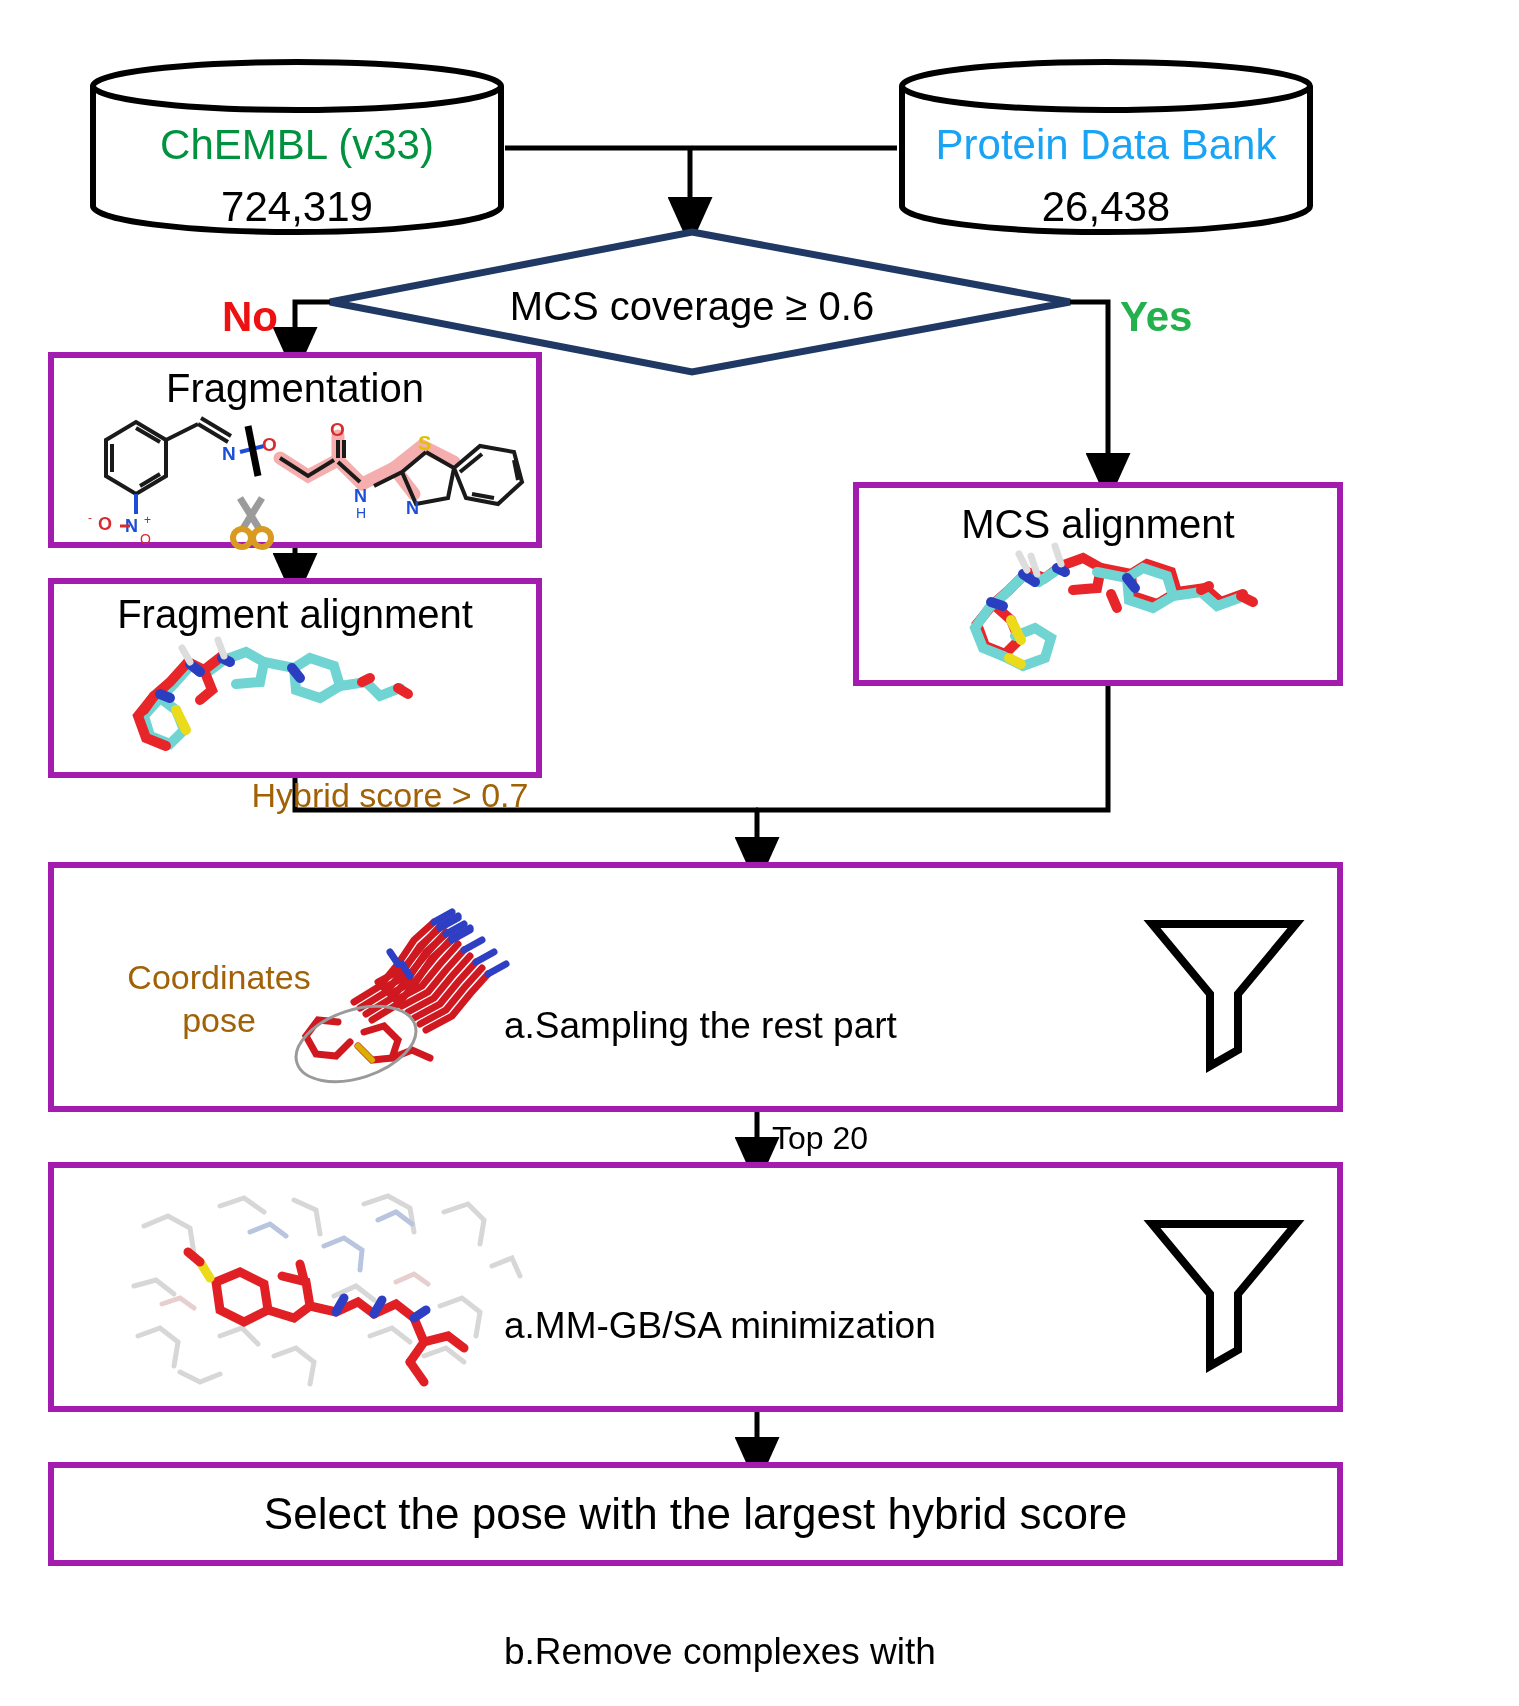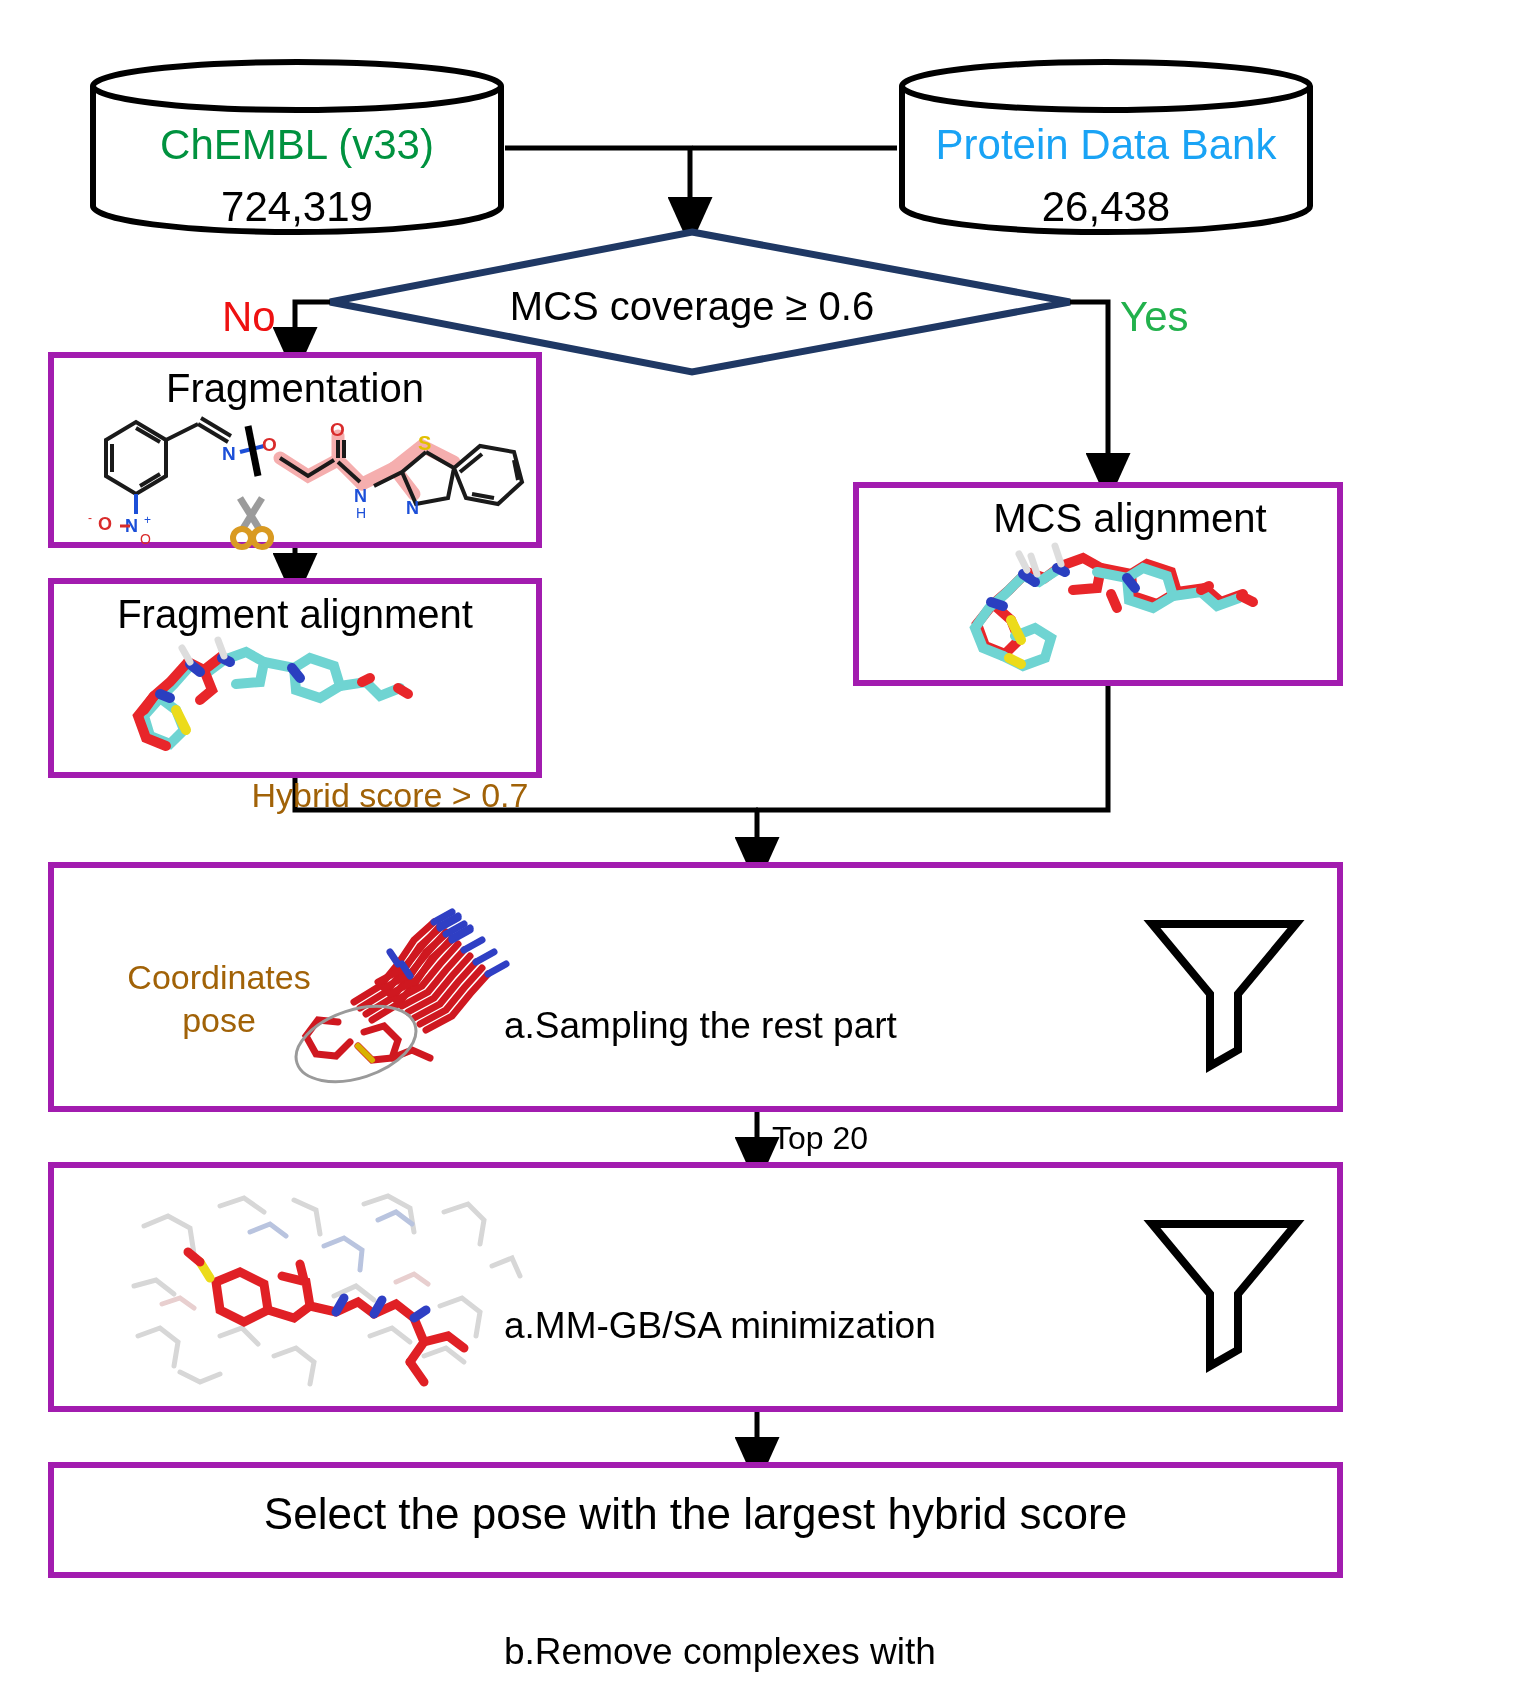--- a/index.html
+++ b/index.html
@@ -6,21 +6,21 @@
   body{font-family:"Liberation Sans",sans-serif;color:#000;}
   #stage{position:relative;width:1519px;height:1706px;background:#fff;overflow:hidden;}
   .abs{position:absolute;}
   .box{position:absolute;border:6px solid #a21caf;background:#fff;box-sizing:border-box;}
   .boxtitle{position:absolute;width:100%;text-align:center;font-size:40px;line-height:1;color:#000;}
   .cyl-wrap{position:absolute;}
   .cyl-svg{position:absolute;left:0;top:0;}
   .cyl-name{position:absolute;width:100%;text-align:center;font-size:42px;line-height:1;font-weight:400;}
   .cyl-count{position:absolute;width:100%;text-align:center;font-size:42px;line-height:1;color:#000;}
   .diamond-label{position:absolute;width:100%;text-align:center;font-size:40px;line-height:1;color:#000;}
-  .yn{position:absolute;font-size:42px;font-weight:normal;line-height:1;}
+  .yn{position:absolute;font-size:42px;font-weight:bold;line-height:1;}
   .steps{position:absolute;font-size:37px;line-height:1.47;color:#000;white-space:pre;}
   .smalltxt{position:absolute;font-size:34px;line-height:1.25;color:#a16207;text-align:center;}
   .edgelabel{position:absolute;font-size:32px;line-height:1;color:#000;}
   .finaltxt{position:absolute;width:100%;text-align:center;font-size:44px;line-height:1;color:#000;}
   svg{display:block;overflow:visible;}
 </style>
 </head>
 <body>
 
 <div id="stage">
@@ -181,21 +181,21 @@
         <g stroke="#e8262a" stroke-width="10">
           <line x1="294" y1="56" x2="304" y2="62"></line>
           <line x1="258" y1="50" x2="266" y2="46"></line>
         </g>
       </g>
     </svg>
     <div class="smalltxt" style="left:186px;top:190px;width:300px;">Hybrid score &gt; 0.7</div>
   </div>
 
   <div class="box" style="left:853px;top:482px;width:490px;height:204px;">
-    <div class="boxtitle" style="top:10px;margin-left:32px;">MCS alignment</div>
+    <div class="boxtitle" style="top:16px;">MCS alignment</div>
     <svg style="position:absolute;left:46px;top:52px;" width="420" height="146" viewBox="0 0 420 146">
       <g fill="none" stroke-linecap="round">
         <g stroke="#e8262a" stroke-width="10">
           <polyline points="156,26 178,18 196,28 192,48 168,50"></polyline>
           <polyline points="196,28 226,34 242,24 266,32 272,52 252,64 228,56 226,34"></polyline>
           <polyline points="272,52 300,48 316,62 338,54"></polyline>
           <polyline points="156,26 140,38 122,32"></polyline>
           <polyline points="122,32 104,50 88,64 72,84 80,106 100,114 114,100 106,80 88,64"></polyline>
         </g>
         <g stroke="#6fd4d2" stroke-width="10">
@@ -347,17 +347,17 @@
       <div>(ligand + residues within  5Å)</div>
       <div>b.Remove complexes with</div>
       
     </div>
 
     <svg style="position:absolute;left:1090px;top:42px;" width="160" height="160" viewBox="0 0 160 160">
       <path d="M8,14 L152,14 L94,84 L94,140 L66,156 L66,84 Z" fill="#fff" stroke="#000" stroke-width="8" stroke-linejoin="miter"></path>
     </svg>
   </div>
 
-  <div class="box" style="left:48px;top:1462px;width:1295px;height:116px;">
+  <div class="box" style="left:48px;top:1462px;width:1295px;height:104px;">
     <div class="finaltxt" style="top:24px;">Select the pose with the largest hybrid score</div>
   </div>
 
 </div>
 
 </body></html>

